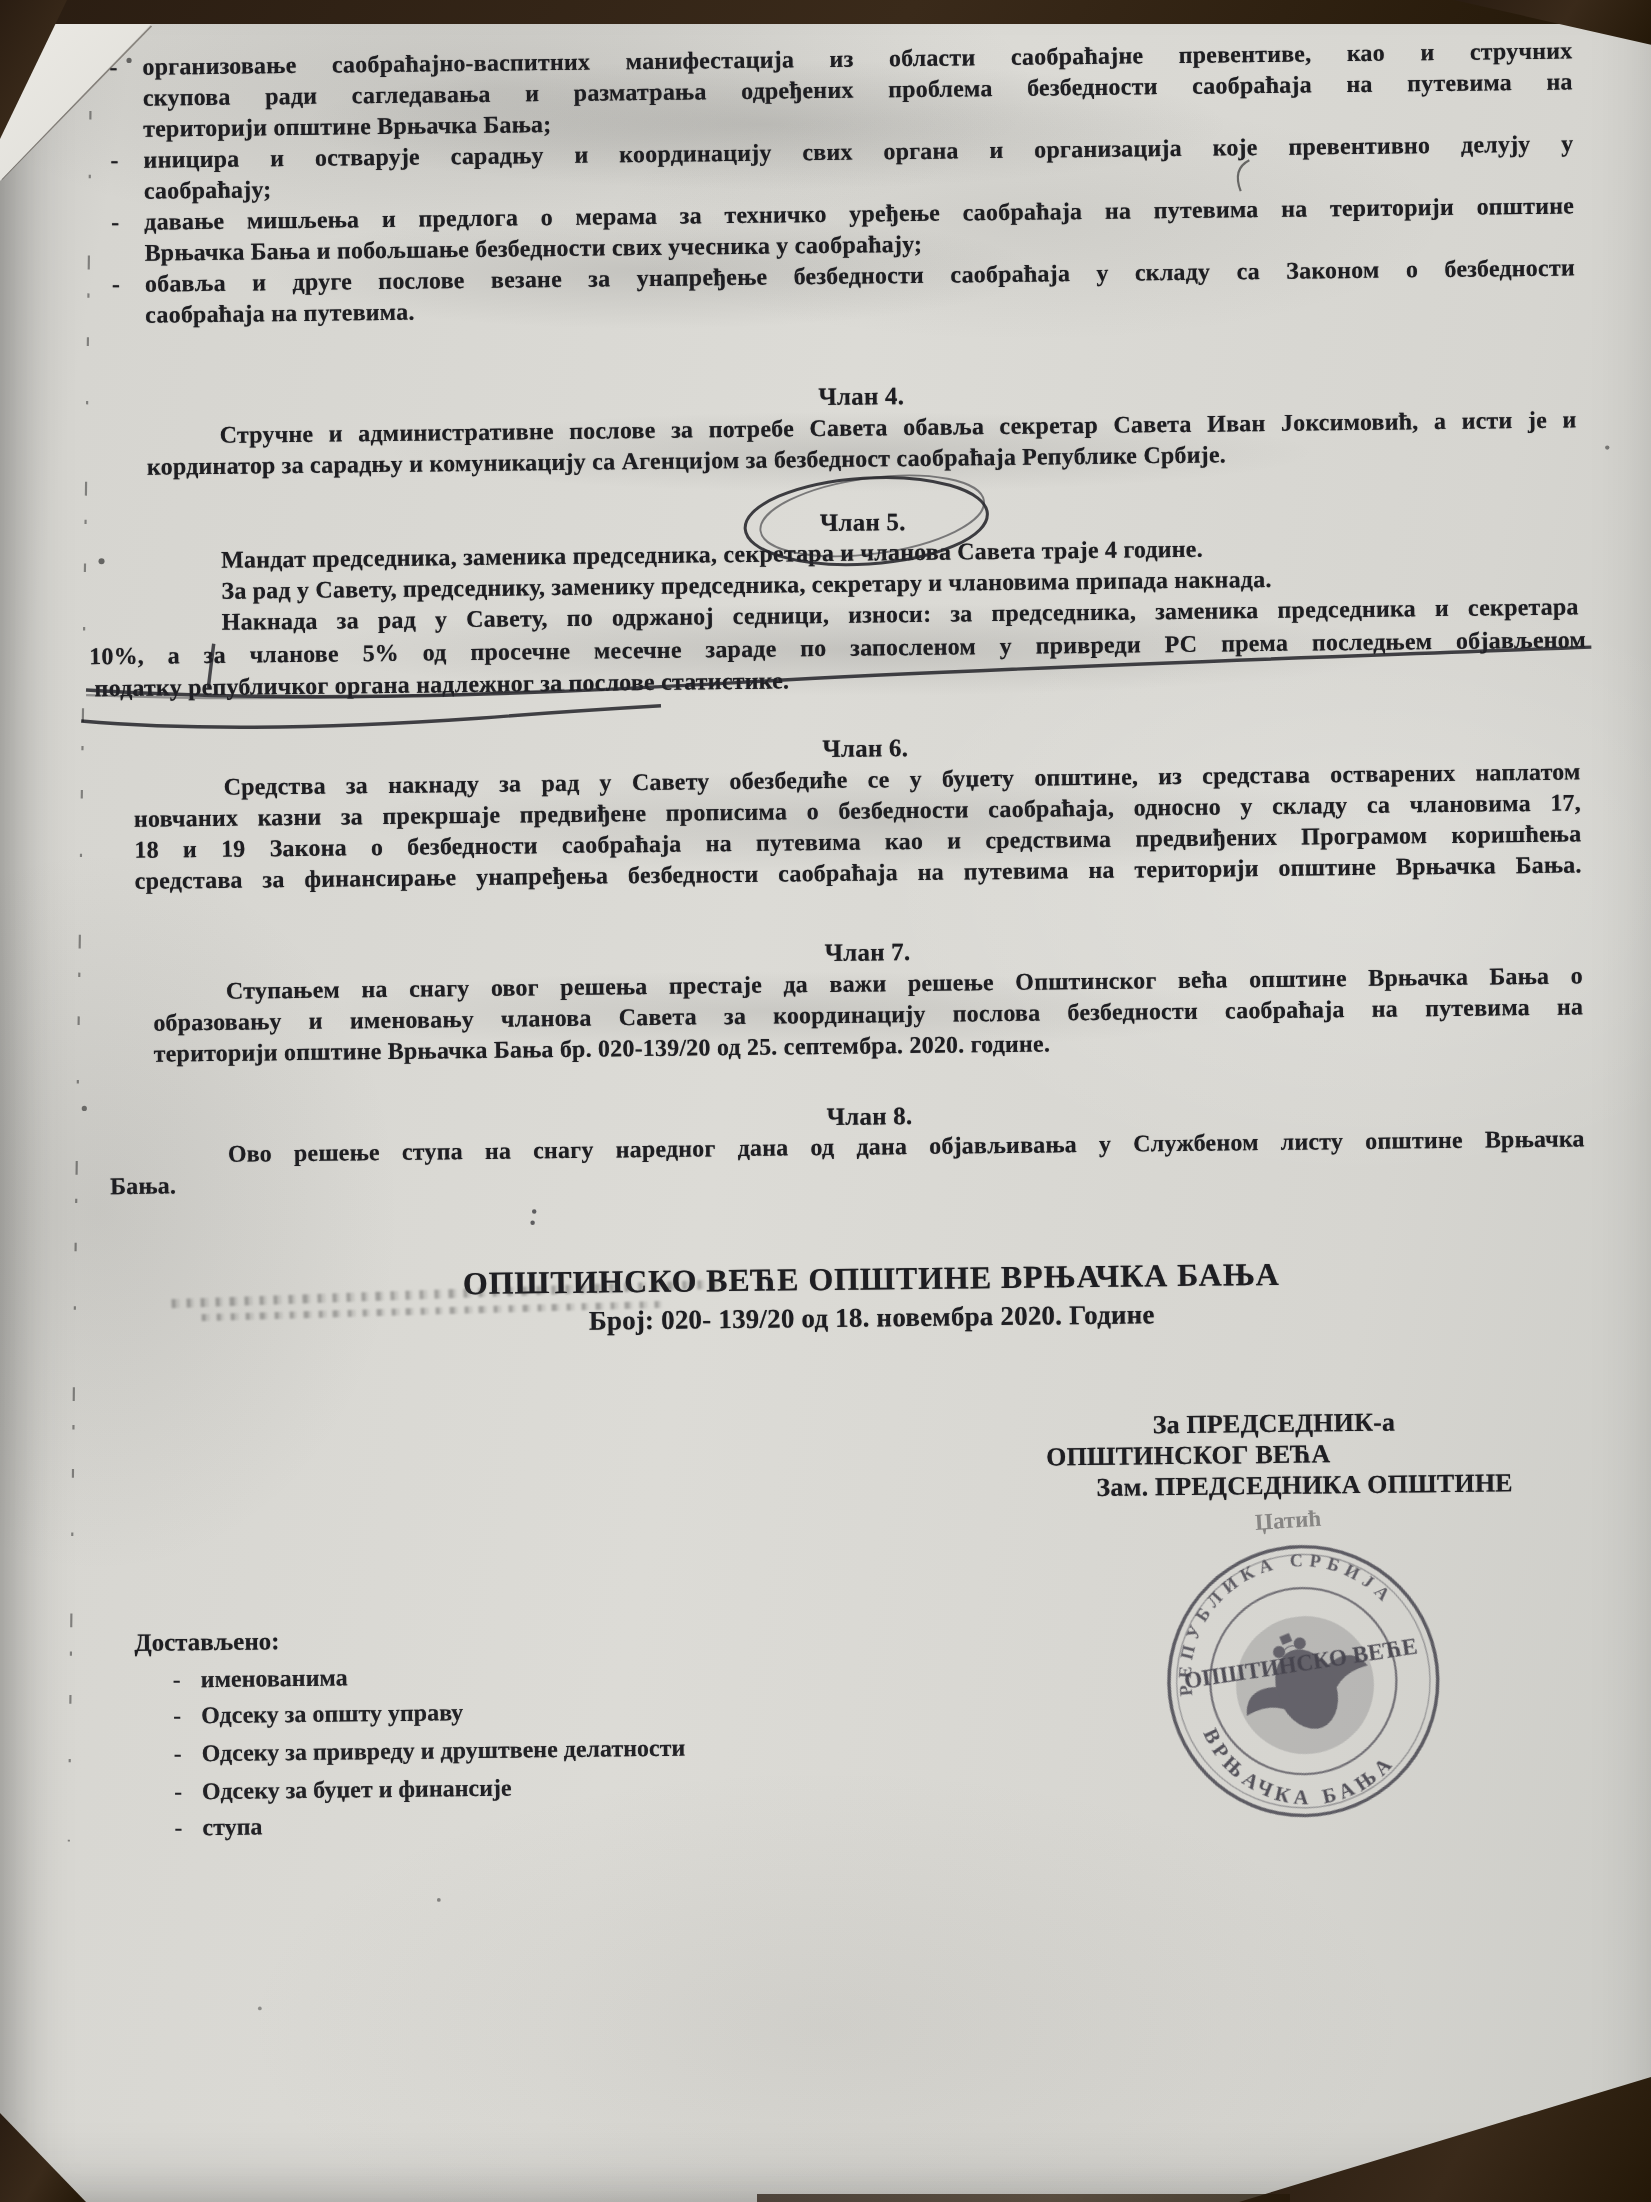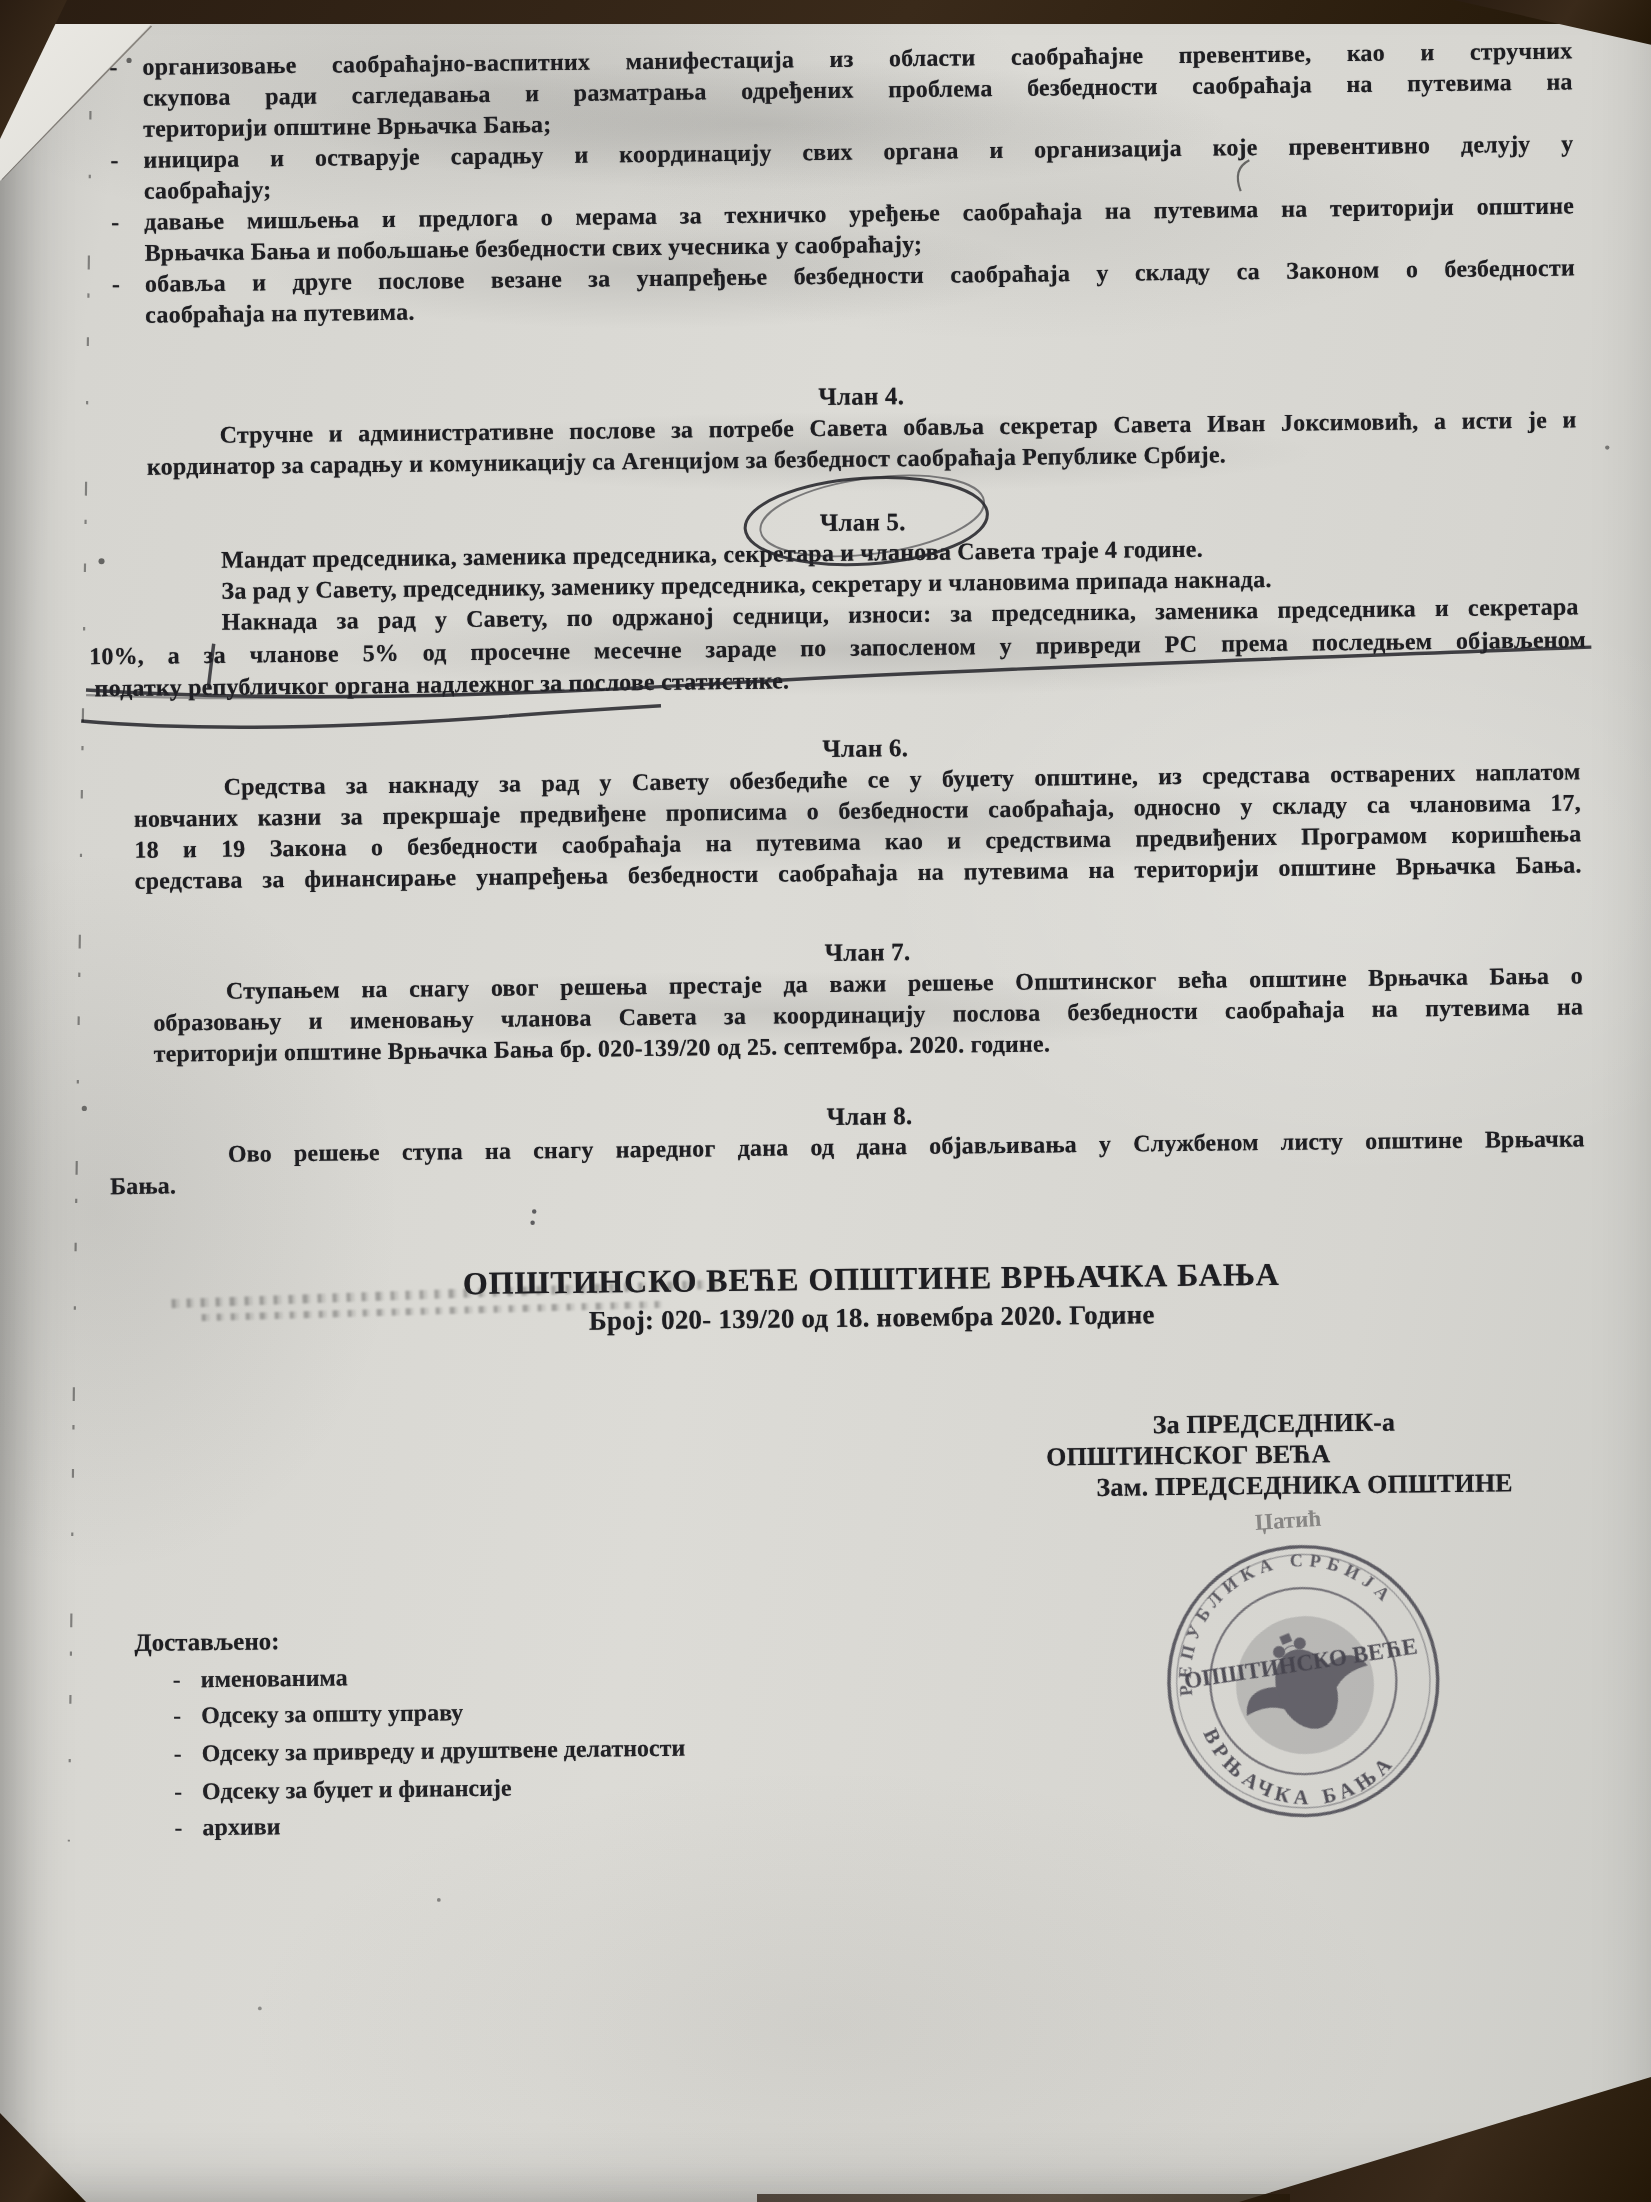--- a/index.html
+++ b/index.html
@@ -158,21 +158,21 @@
     <div class="dtitle">Достављено:</div>
     <span class="dmark" style="top:1659px">-</span>
     <div class="ditem" style="top:1659px">именованима</div>
     <span class="dmark" style="top:1695px">-</span>
     <div class="ditem" style="top:1695px">Одсеку за општу управу</div>
     <span class="dmark" style="top:1733px">-</span>
     <div class="ditem" style="top:1733px">Одсеку за привреду и друштвене делатности</div>
     <span class="dmark" style="top:1771px">-</span>
     <div class="ditem" style="top:1771px">Одсеку за буџет и финансије</div>
     <span class="dmark" style="top:1807px">-</span>
-    <div class="ditem" style="top:1807px">архиви</div>
+    <div class="ditem" style="top:1807px">ступа</div>
 
     <svg class="annot" viewBox="0 0 1920 2560" width="1652" height="2203">
       <ellipse cx="1013" cy="606" rx="141" ry="50" transform="rotate(-3 1013 606)" fill="none" stroke="#26262b" stroke-width="3.5" opacity=".88"></ellipse>
       <ellipse cx="1020" cy="600" rx="131" ry="44" transform="rotate(-7 1020 600)" fill="none" stroke="#26262b" stroke-width="2.2" opacity=".55"></ellipse>
       <path d="M 104 792 C 320 808 560 806 860 792 C 1160 778 1560 770 1854 762" fill="none" stroke="#232329" stroke-width="4" opacity=".85"></path>
       <path d="M 104 798 C 300 808 480 804 660 798" fill="none" stroke="#232329" stroke-width="2.5" opacity=".4"></path>
       <path d="M 98 828 C 240 842 420 838 560 830 C 650 824 730 820 772 818" fill="none" stroke="#232329" stroke-width="4" opacity=".85"></path>
       <path d="M 253 740 L 246 792" stroke="#232329" stroke-width="4" opacity=".8"></path>
       <circle cx="618" cy="1404" r="2.6" fill="#2a2a2e" opacity=".7"></circle>
       <circle cx="616" cy="1417" r="2.6" fill="#2a2a2e" opacity=".7"></circle>

